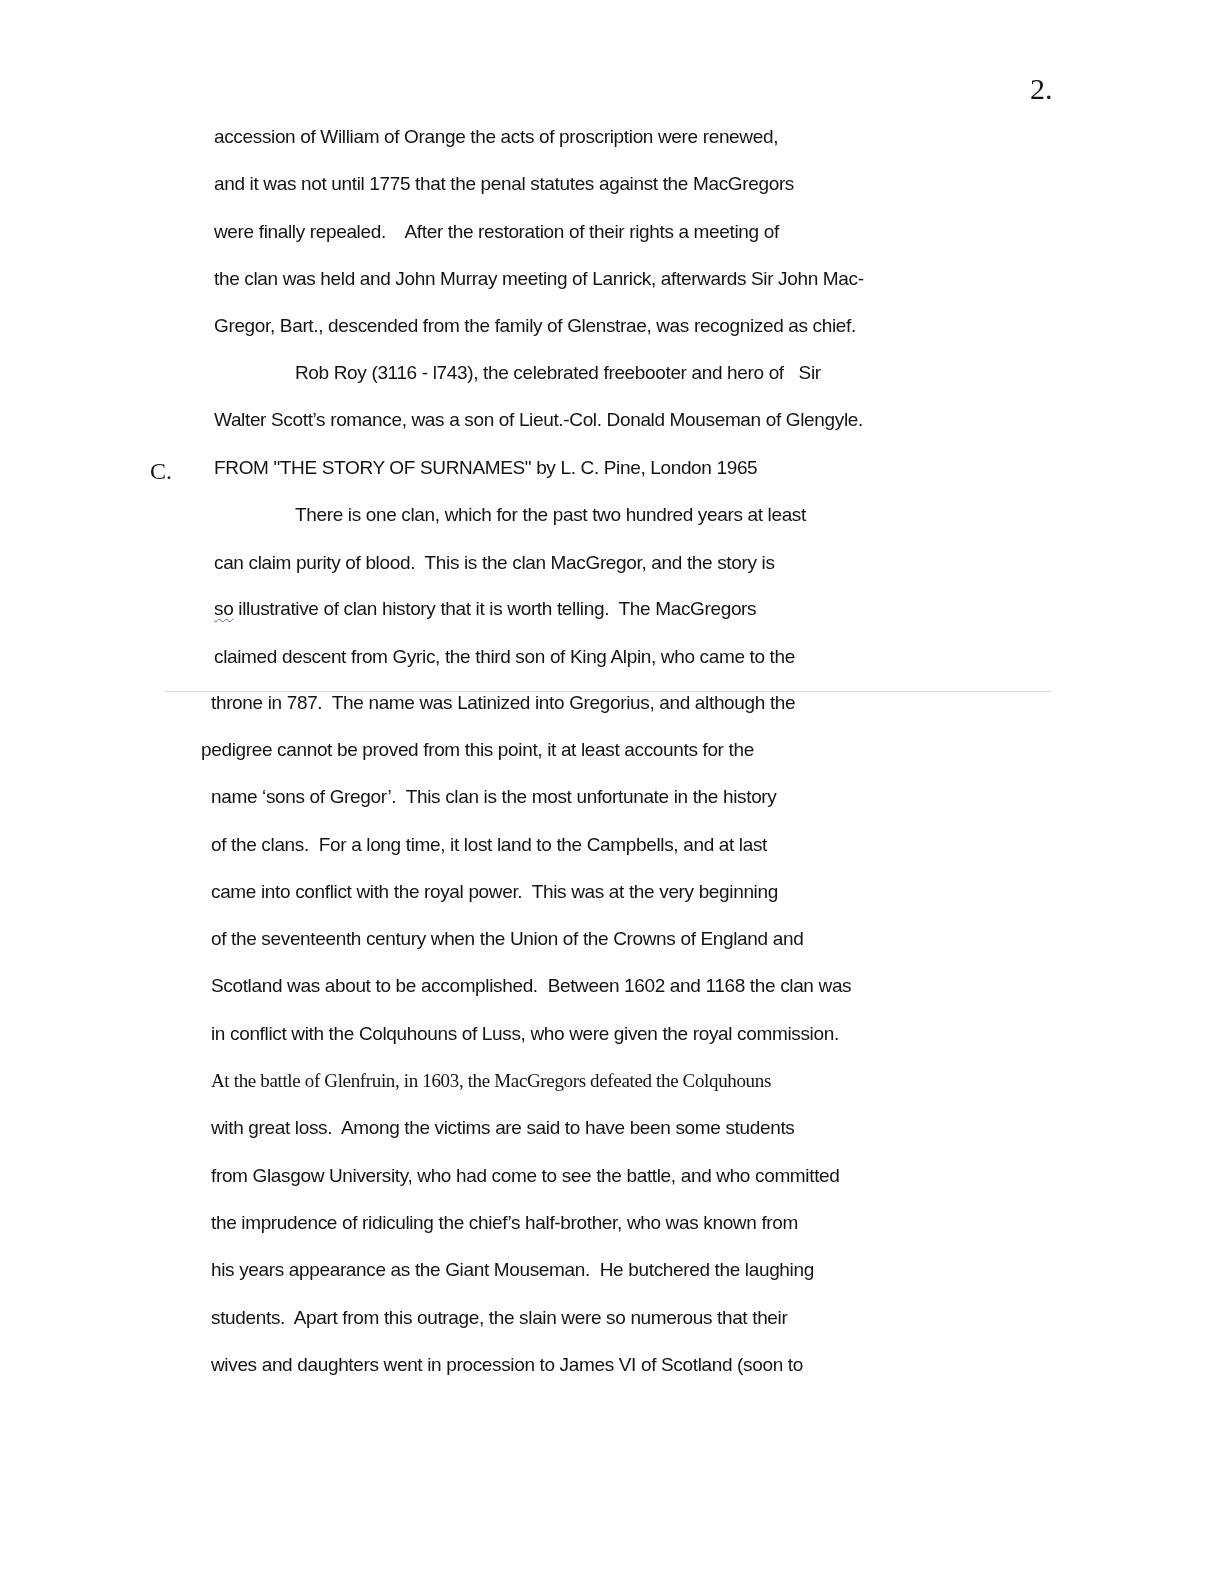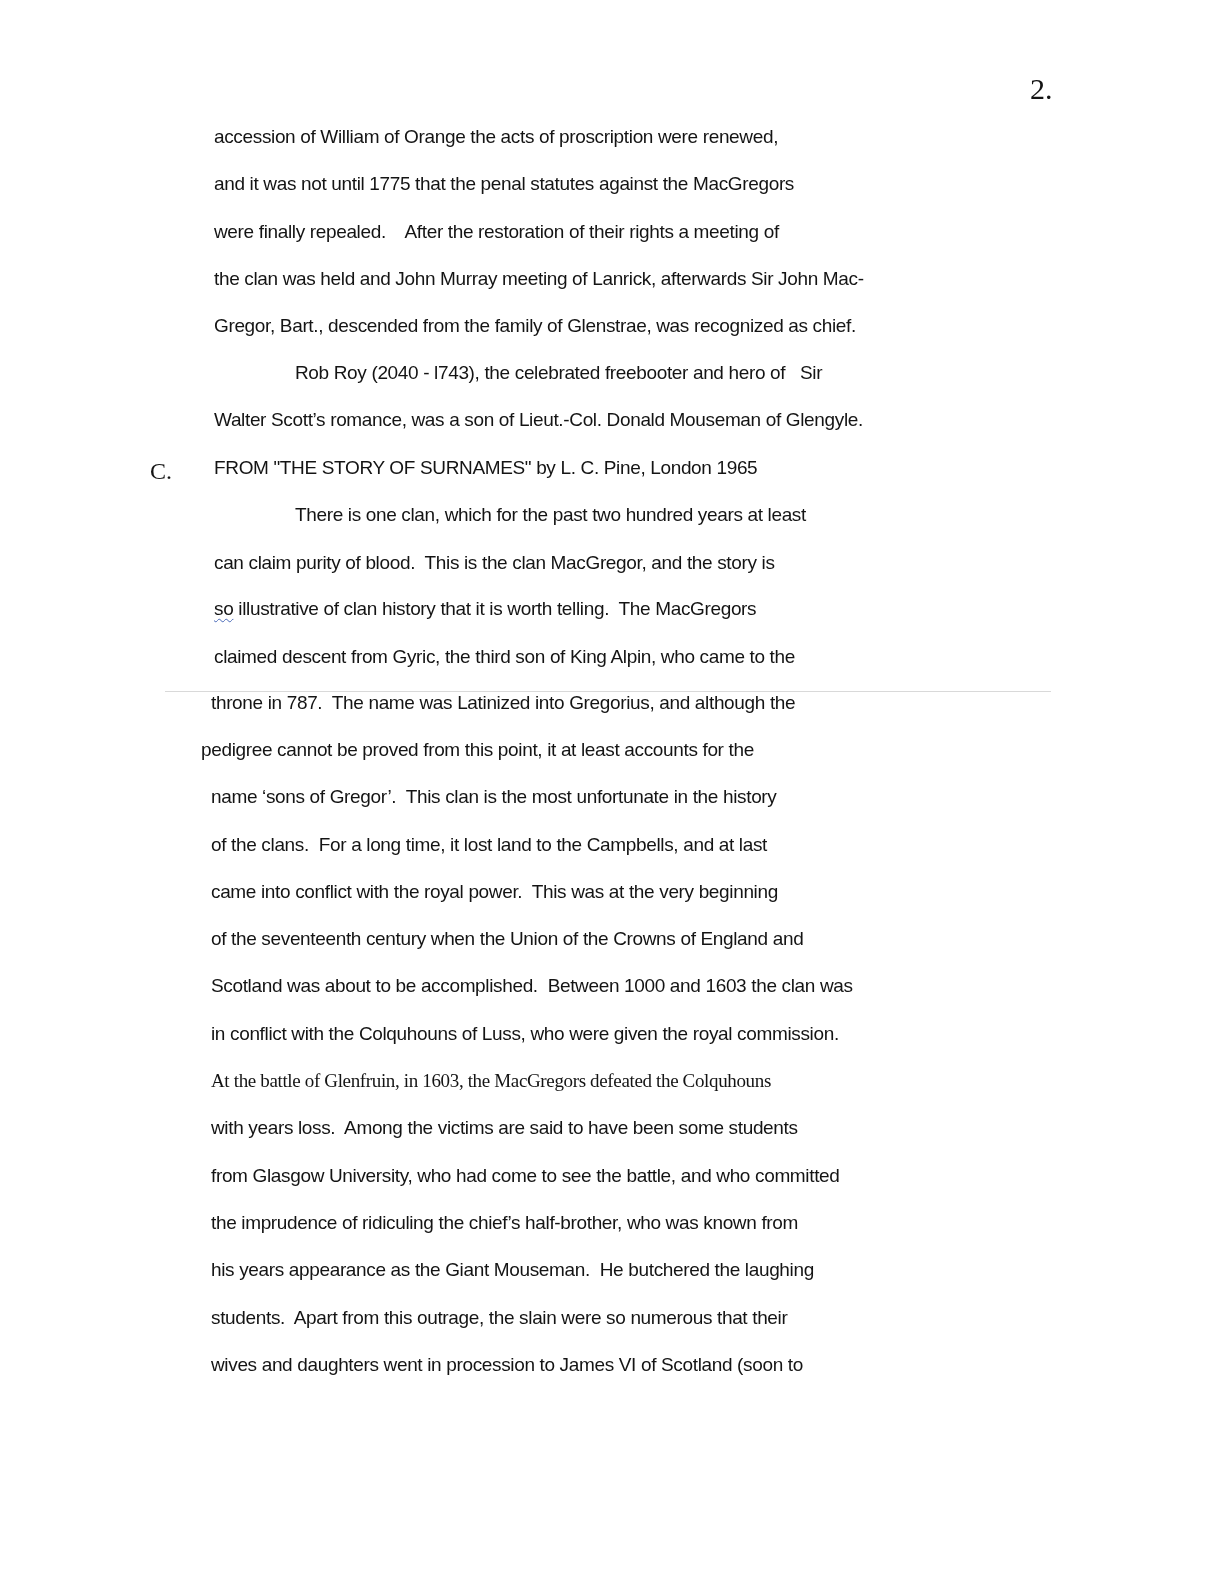--- a/index.html
+++ b/index.html
@@ -56,41 +56,41 @@
 <body>
 
 <div class="page-number">2.</div>
 
 <div>
   <div class="line" style="left:214px; top:125px;">accession of William of Orange the acts of proscription were renewed,</div>
   <div class="line" style="left:214px; top:172px;">and it was not until 1775 that the penal statutes against the MacGregors</div>
   <div class="line" style="left:214px; top:220px;">were finally repealed.    After the restoration of their rights a meeting of</div>
   <div class="line" style="left:214px; top:267px;">the clan was held and John Murray meeting of Lanrick, afterwards Sir John Mac-</div>
   <div class="line" style="left:214px; top:314px;">Gregor, Bart., descended from the family of Glenstrae, was recognized as chief.</div>
-  <div class="line" style="left:295px; top:361px;">Rob Roy (2040 - l743), the celebrated freebooter and hero of   Sir</div>
+  <div class="line" style="left:295px; top:361px;">Rob Roy (3116 - l743), the celebrated freebooter and hero of   Sir</div>
   <div class="line" style="left:214px; top:408px;">Walter Scott’s romance, was a son of Lieut.-Col. Donald Mouseman of Glengyle.</div>
 </div>
 
 <div class="section-letter">C.</div>
 <div class="line" style="left:214px; top:456px;">FROM "THE STORY OF SURNAMES" by L. C. Pine, London 1965</div>
 
 <div>
   <div class="line" style="left:295px; top:503px;">There is one clan, which for the past two hundred years at least</div>
   <div class="line" style="left:214px; top:551px;">can claim purity of blood.  This is the clan MacGregor, and the story is</div>
   <div class="line" style="left:214px; top:597px;"><span class="squiggle">so</span><span> illustrative of clan history that it is worth telling.  The MacGregors</span></div>
   <div class="line" style="left:214px; top:645px;">claimed descent from Gyric, the third son of King Alpin, who came to the</div>
   <div class="divider"></div>
   <div class="line" style="left:211px; top:691px;">throne in 787.  The name was Latinized into Gregorius, and although the</div>
   <div class="line" style="left:201px; top:738px;">pedigree cannot be proved from this point, it at least accounts for the</div>
   <div class="line" style="left:211px; top:785px;">name ‘sons of Gregor’.  This clan is the most unfortunate in the history</div>
   <div class="line" style="left:211px; top:833px;">of the clans.  For a long time, it lost land to the Campbells, and at last</div>
   <div class="line" style="left:211px; top:880px;">came into conflict with the royal power.  This was at the very beginning</div>
   <div class="line" style="left:211px; top:927px;">of the seventeenth century when the Union of the Crowns of England and</div>
-  <div class="line" style="left:211px; top:974px;">Scotland was about to be accomplished.  Between 1000 and 1603 the clan was</div>
+  <div class="line" style="left:211px; top:974px;">Scotland was about to be accomplished.  Between 1602 and 1168 the clan was</div>
   <div class="line" style="left:211px; top:1022px;">in conflict with the Colquhouns of Luss, who were given the royal commission.</div>
   <div class="line" style="left:211px; top:1069px;font-family:Liberation Serif, serif;">At the battle of Glenfruin, in 1603, the MacGregors defeated the Colquhouns</div>
-  <div class="line" style="left:211px; top:1116px;">with years loss.  Among the victims are said to have been some students</div>
+  <div class="line" style="left:211px; top:1116px;">with great loss.  Among the victims are said to have been some students</div>
   <div class="line" style="left:211px; top:1164px;">from Glasgow University, who had come to see the battle, and who committed</div>
   <div class="line" style="left:211px; top:1211px;">the imprudence of ridiculing the chief’s half-brother, who was known from</div>
   <div class="line" style="left:211px; top:1258px;">his years appearance as the Giant Mouseman.  He butchered the laughing</div>
   <div class="line" style="left:211px; top:1306px;">students.  Apart from this outrage, the slain were so numerous that their</div>
   <div class="line" style="left:211px; top:1353px;">wives and daughters went in procession to James VI of Scotland (soon to</div>
 </div>
 
 </body></html>

